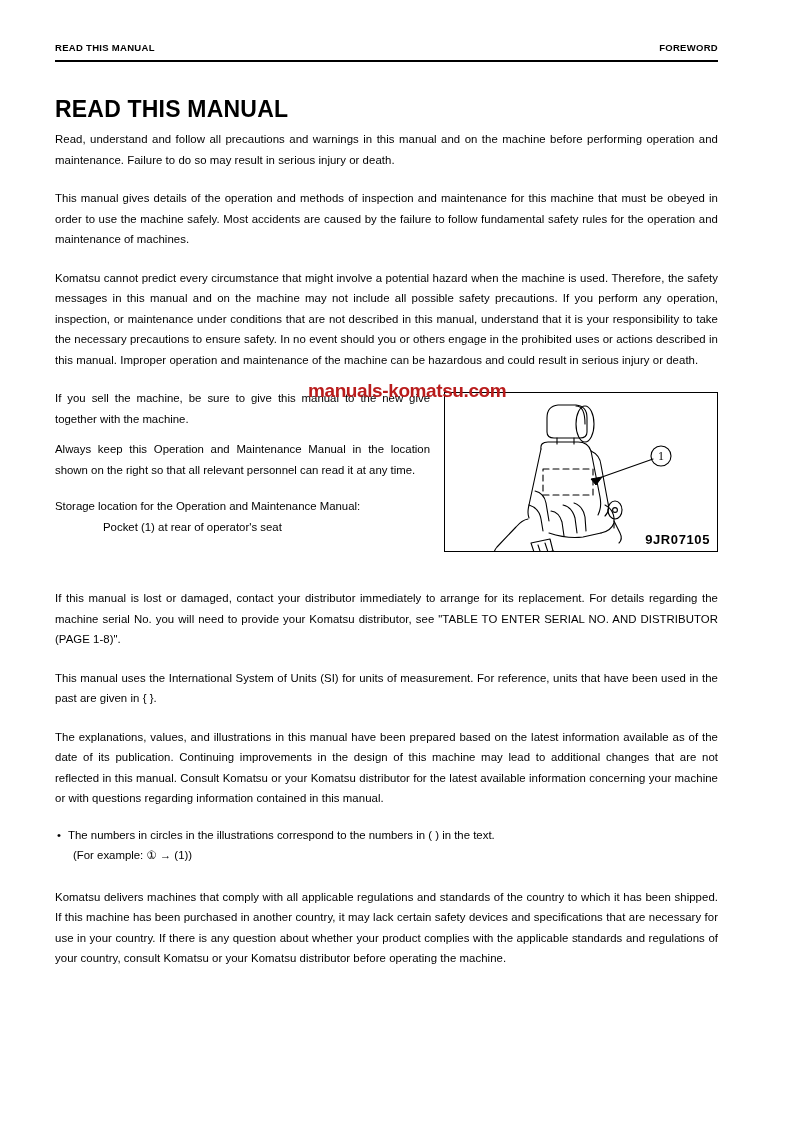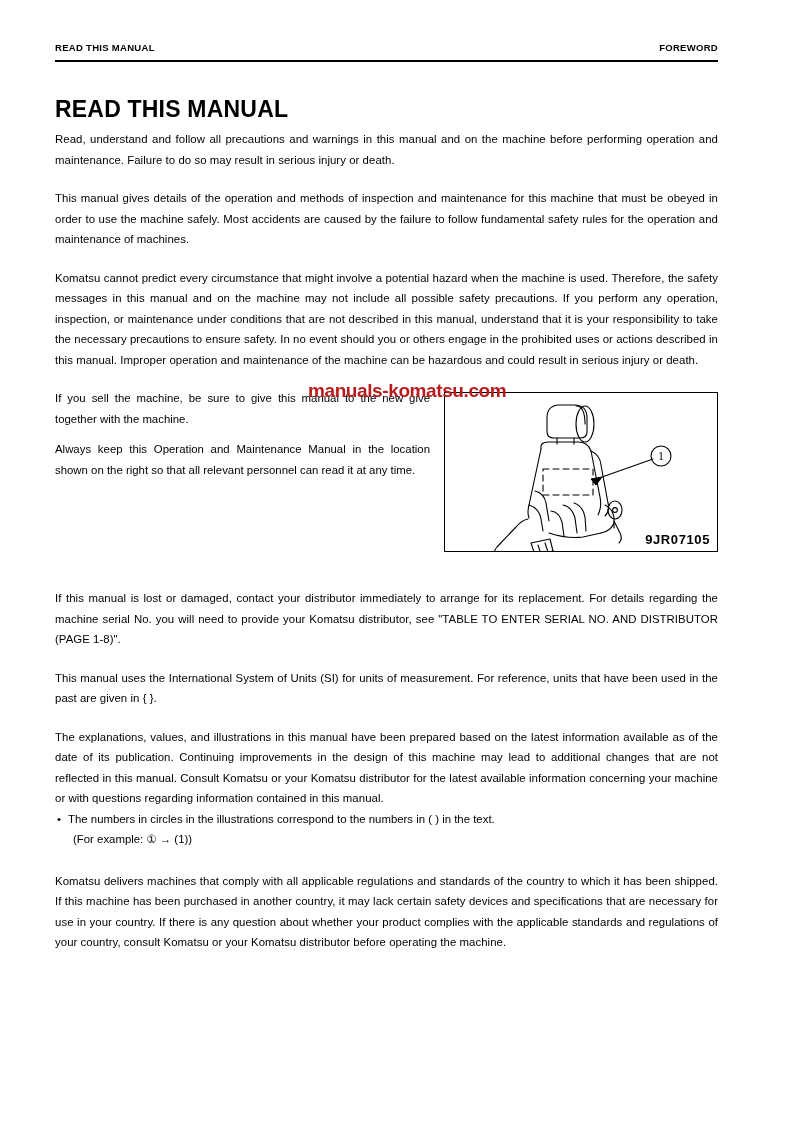--- a/index.html
+++ b/index.html
@@ -61,21 +61,21 @@
     line-height: 26px;
   }
   p.para {
     font-size: 11.4px;
     line-height: 20.5px;
     text-align: justify;
     margin: 0 0 18px 0;
     letter-spacing: 0.05px;
   }
   p.tight {
-    margin-bottom: 0;
+    margin-bottom: 16px;
   }
   .gap-small { height: 10px; }
 
   
   .wrap-block {
     position: relative;
   }
   .figure-float {
     float: right;
     margin: 4px 0 6px 14px;
@@ -246,20 +246,24 @@
             <text x="216" y="67" font-family="Liberation Serif, serif" font-size="12" text-anchor="middle" fill="#000">1</text>
           </svg>
           <div class="figure-code">9JR07105</div>
         </div>
       </div>
 
       <p class="wrap-text">If you sell the machine, be sure to give this manual to the new give together with the machine.</p>
       <div class="gap-small"></div>
       <p class="wrap-text">Always keep this Operation and Maintenance Manual in the location shown on the right so that all relevant personnel can read it at any time.</p>
 
+      <div class="storage-block">
+        <span>Storage location for the Operation and Maintenance Manual:</span>
+        <span class="storage-indent">Pocket (1) at rear of operator's seat</span>
+      </div>
 
       <div style="clear:both; height:30px;"></div>
     </div>
 
     <p class="para">If this manual is lost or damaged, contact your distributor immediately to arrange for its replacement. For details regarding the machine serial No. you will need to provide your Komatsu distributor, see "TABLE TO ENTER SERIAL NO. AND DISTRIBUTOR (PAGE 1-8)".</p>
 
     <p class="para">This manual uses the International System of Units (SI) for units of measurement. For reference, units that have been used in the past are given in { }.</p>
 
     <p class="para tight">The explanations, values, and illustrations in this manual have been prepared based on the latest information available as of the date of its publication. Continuing improvements in the design of this machine may lead to additional changes that are not reflected in this manual. Consult Komatsu or your Komatsu distributor for the latest available information concerning your machine or with questions regarding information contained in this manual.</p>
 

